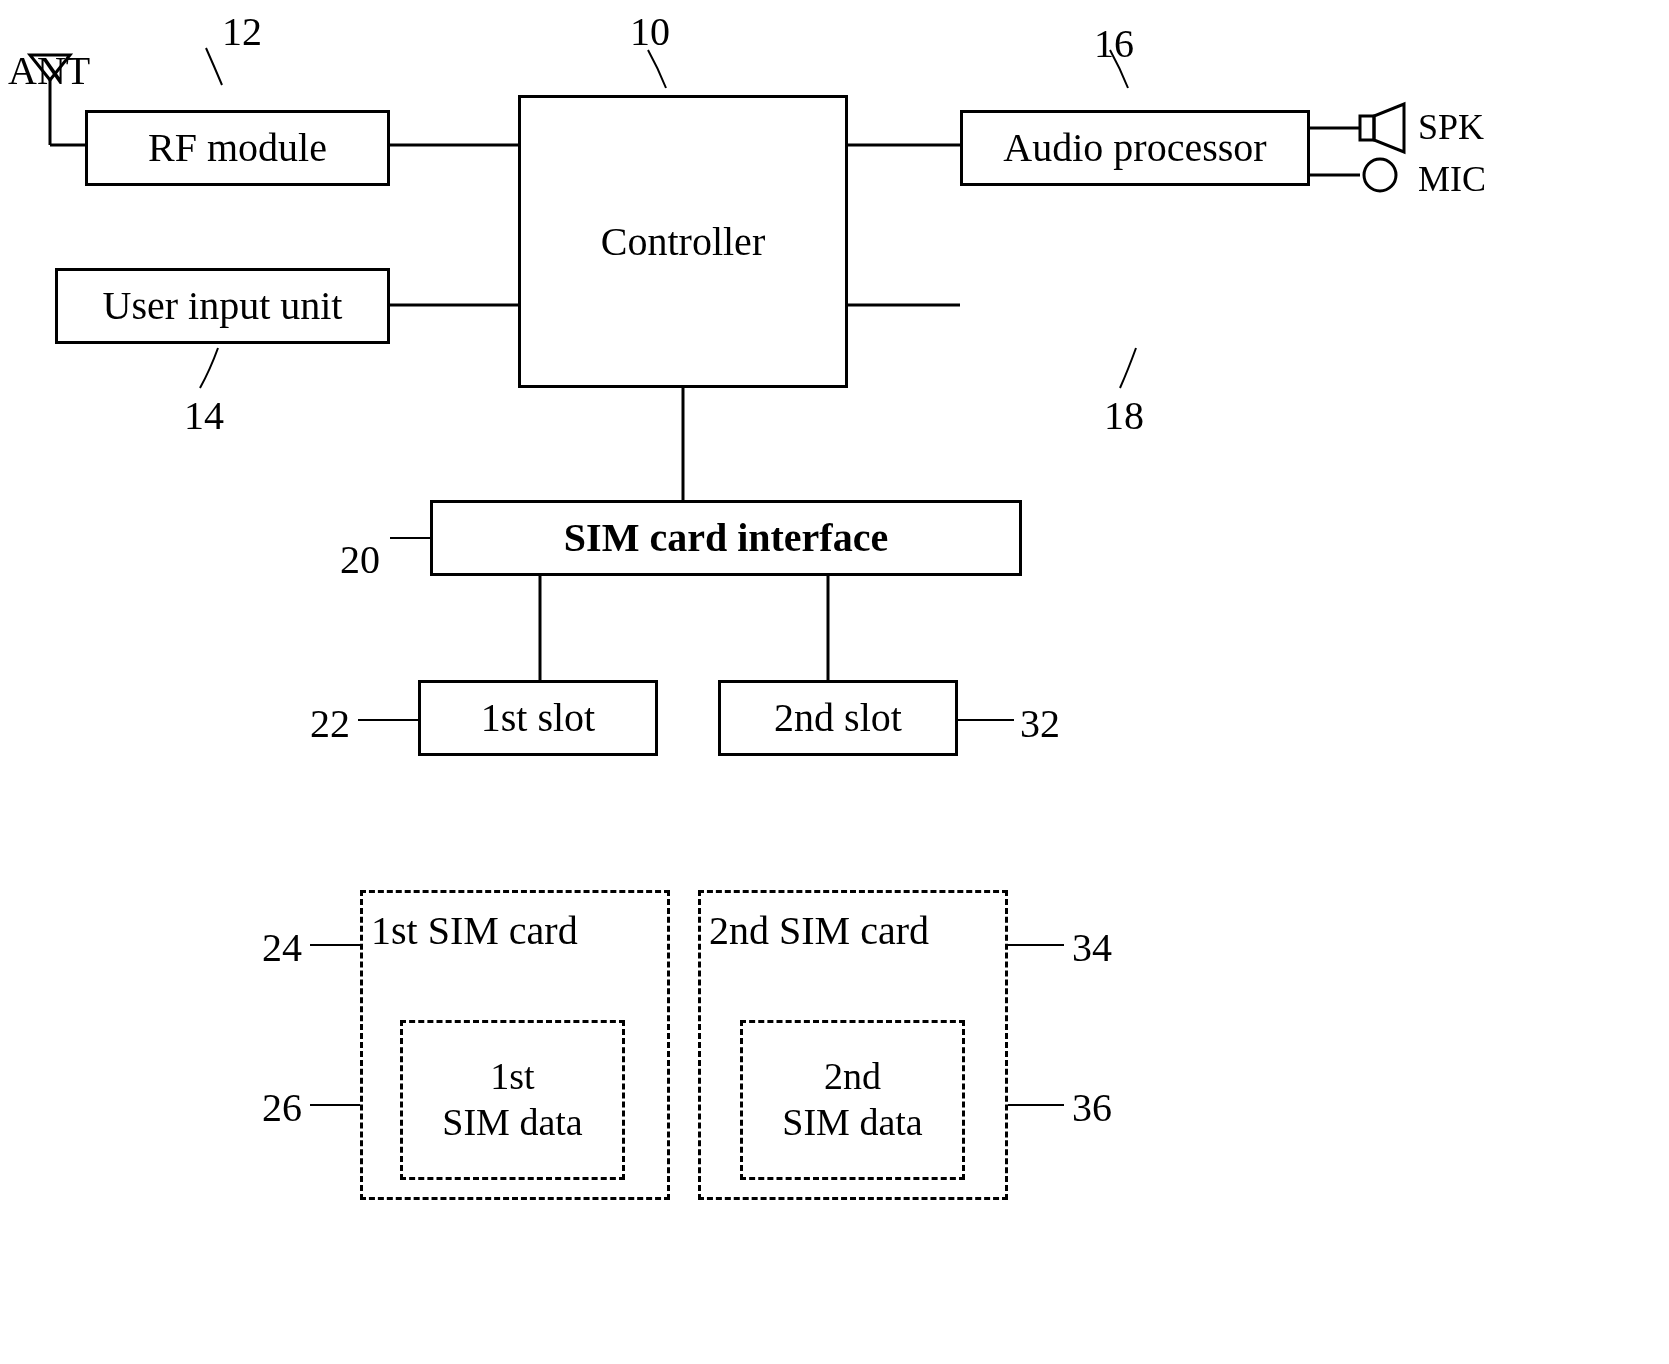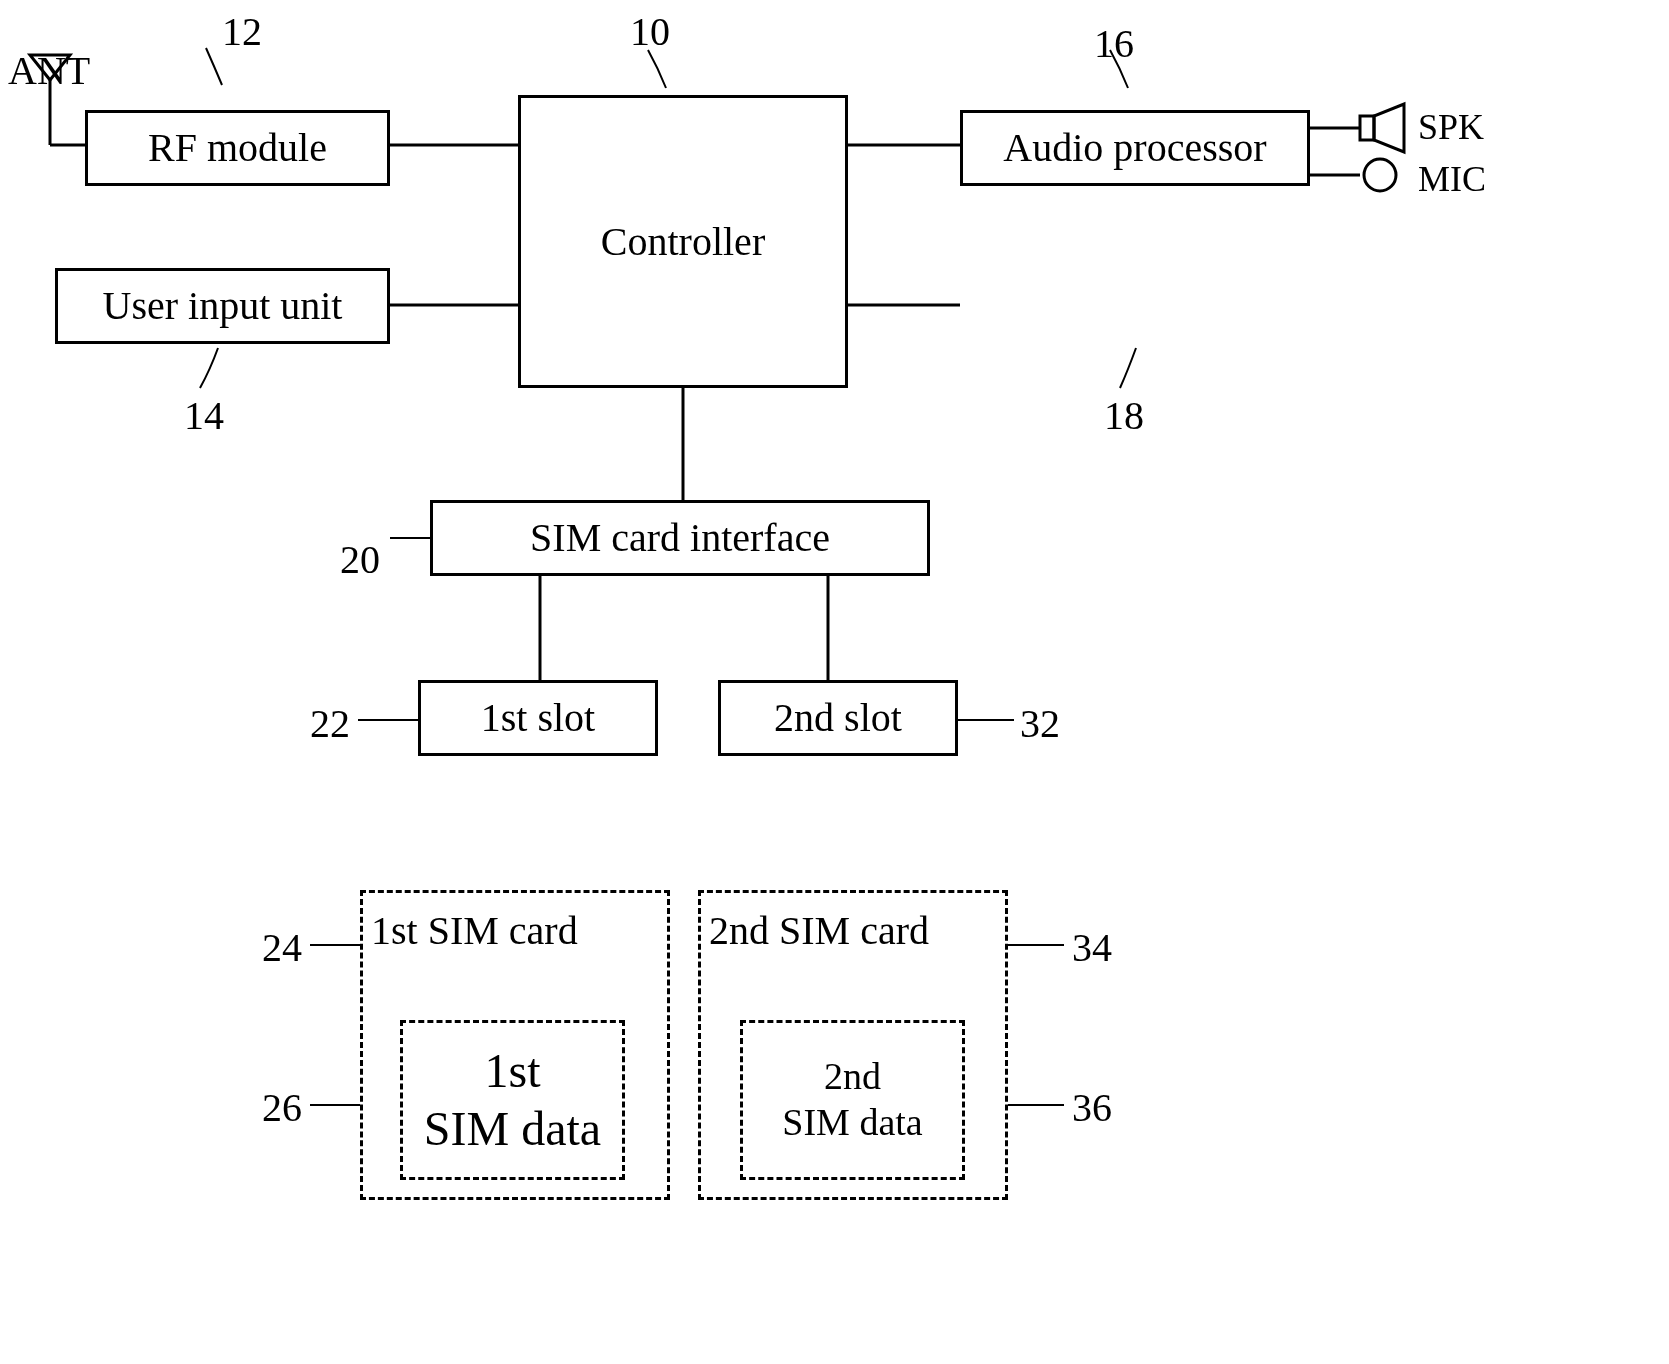--- a/index.html
+++ b/index.html
@@ -138,36 +138,36 @@
 
   <div class="box" style="left:960px; top:110px; width:350px; height:76px;">
     <span>Audio processor</span>
   </div>
 
   <div class="box" style="left:55px;  top:268px; width:335px; height:76px;">
     <span>User input unit</span>
   </div>
 
 
-  <div class="box" style="left:430px; top:500px; width:500px; height:76px;">
+  <div class="box" style="left:430px; top:500px; width:592px; height:76px;font-weight:bold;">
     <span>SIM card interface</span>
   </div>
 
   <div class="box" style="left:418px; top:680px; width:240px; height:76px;">
     <span>1st slot</span>
   </div>
 
   <div class="box" style="left:718px; top:680px; width:240px; height:76px;">
     <span>2nd slot</span>
   </div>
 
   <div class="box dashed" style="left:360px; top:890px; width:310px; height:310px; align-items:flex-start; justify-content:flex-start; padding:14px 8px;">
     <span>1st SIM card</span>
   </div>
-  <div class="box dashed" style="left:400px; top:1020px; width:225px; height:160px; font-size:48px; white-space:pre-line;">
+  <div class="box dashed" style="left:400px; top:1020px; width:225px; height:160px; font-size:38px; white-space:pre-line;">
     <span>1st
 SIM data</span>
   </div>
 
   <div class="box dashed" style="left:698px; top:890px; width:310px; height:310px; align-items:flex-start; justify-content:flex-start; padding:14px 8px;">
     <span>2nd SIM card</span>
   </div>
   <div class="box dashed" style="left:740px; top:1020px; width:225px; height:160px; font-size:38px; white-space:pre-line;">
     <span>2nd
 SIM data</span>

